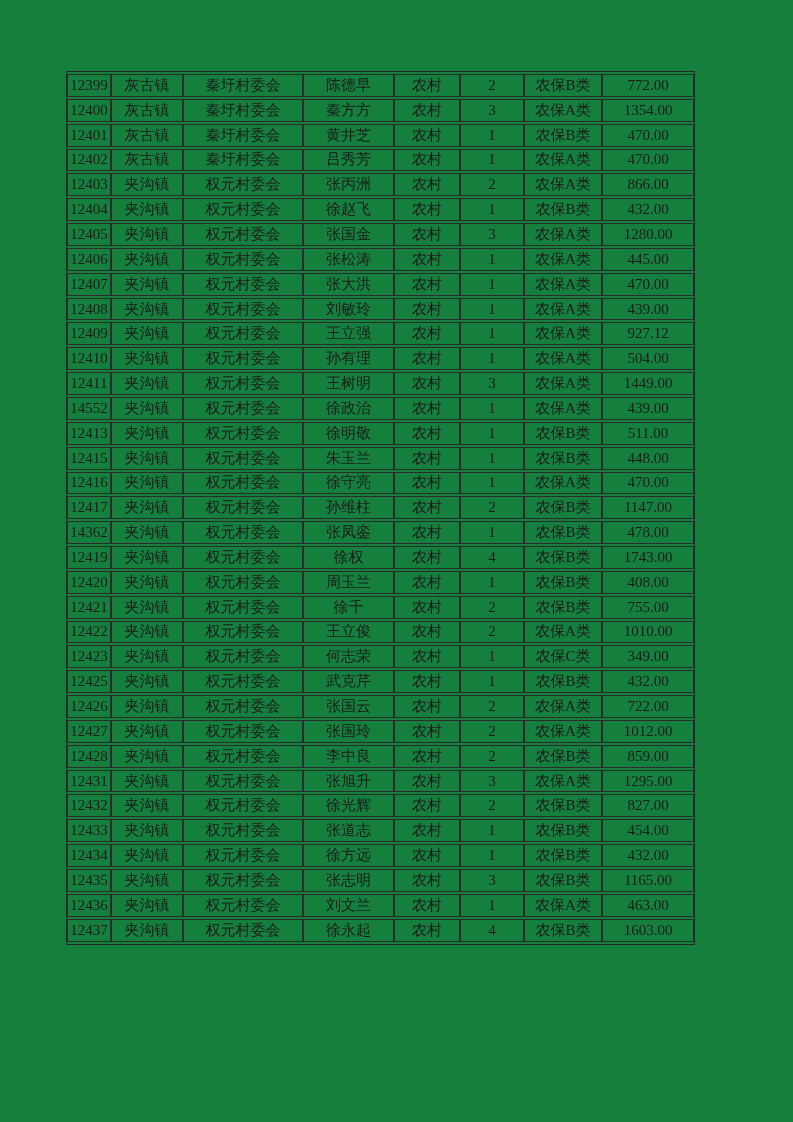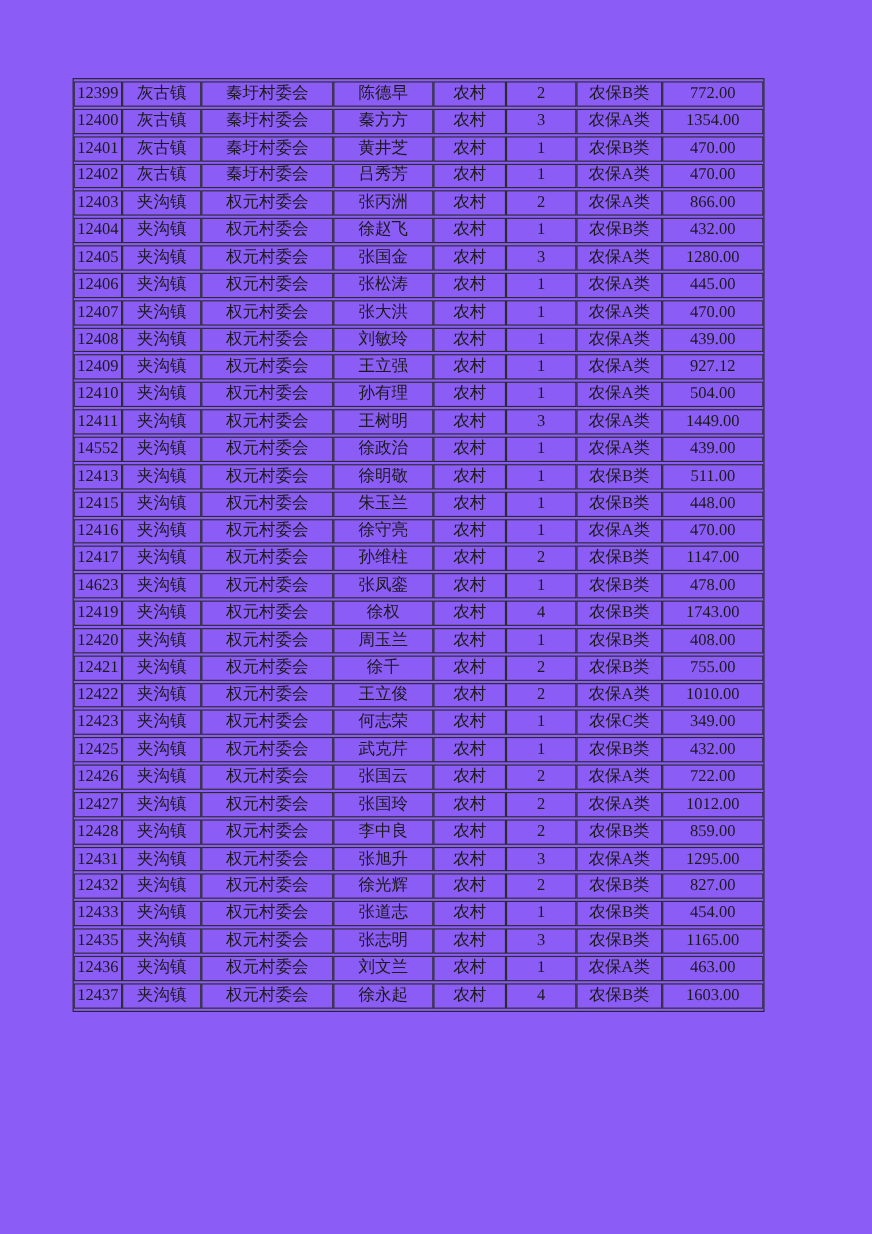--- a/index.html
+++ b/index.html
@@ -4,21 +4,21 @@
 <style>
   html, body {
     margin: 0;
     padding: 0;
     background: #ffffff;
   }
   .page {
     position: relative;
     width: 793px;
     height: 1122px;
-    background: #8b5cf6;
+    background: #15803d;
     font-family: "Liberation Serif", "DejaVu Serif", serif;
     color: #1b1b1b;
     overflow: hidden;
   }
   table.grid {
     position: absolute;
     left: 66px;
     top: 71px;
     width: 627px;
     table-layout: fixed;
@@ -238,21 +238,21 @@
           <td>12417</td>
           <td>夹沟镇</td>
           <td>权元村委会</td>
           <td>孙维柱</td>
           <td>农村</td>
           <td>2</td>
           <td>农保B类</td>
           <td>1147.00</td>
         </tr>
         <tr>
-          <td>14623</td>
+          <td>14362</td>
           <td>夹沟镇</td>
           <td>权元村委会</td>
           <td>张凤銮</td>
           <td>农村</td>
           <td>1</td>
           <td>农保B类</td>
           <td>478.00</td>
         </tr>
         <tr>
           <td>12419</td>
@@ -366,20 +366,30 @@
         </tr>
         <tr>
           <td>12433</td>
           <td>夹沟镇</td>
           <td>权元村委会</td>
           <td>张道志</td>
           <td>农村</td>
           <td>1</td>
           <td>农保B类</td>
           <td>454.00</td>
+        </tr>
+        <tr>
+          <td>12434</td>
+          <td>夹沟镇</td>
+          <td>权元村委会</td>
+          <td>徐方远</td>
+          <td>农村</td>
+          <td>1</td>
+          <td>农保B类</td>
+          <td>432.00</td>
         </tr>
         <tr>
           <td>12435</td>
           <td>夹沟镇</td>
           <td>权元村委会</td>
           <td>张志明</td>
           <td>农村</td>
           <td>3</td>
           <td>农保B类</td>
           <td>1165.00</td>

